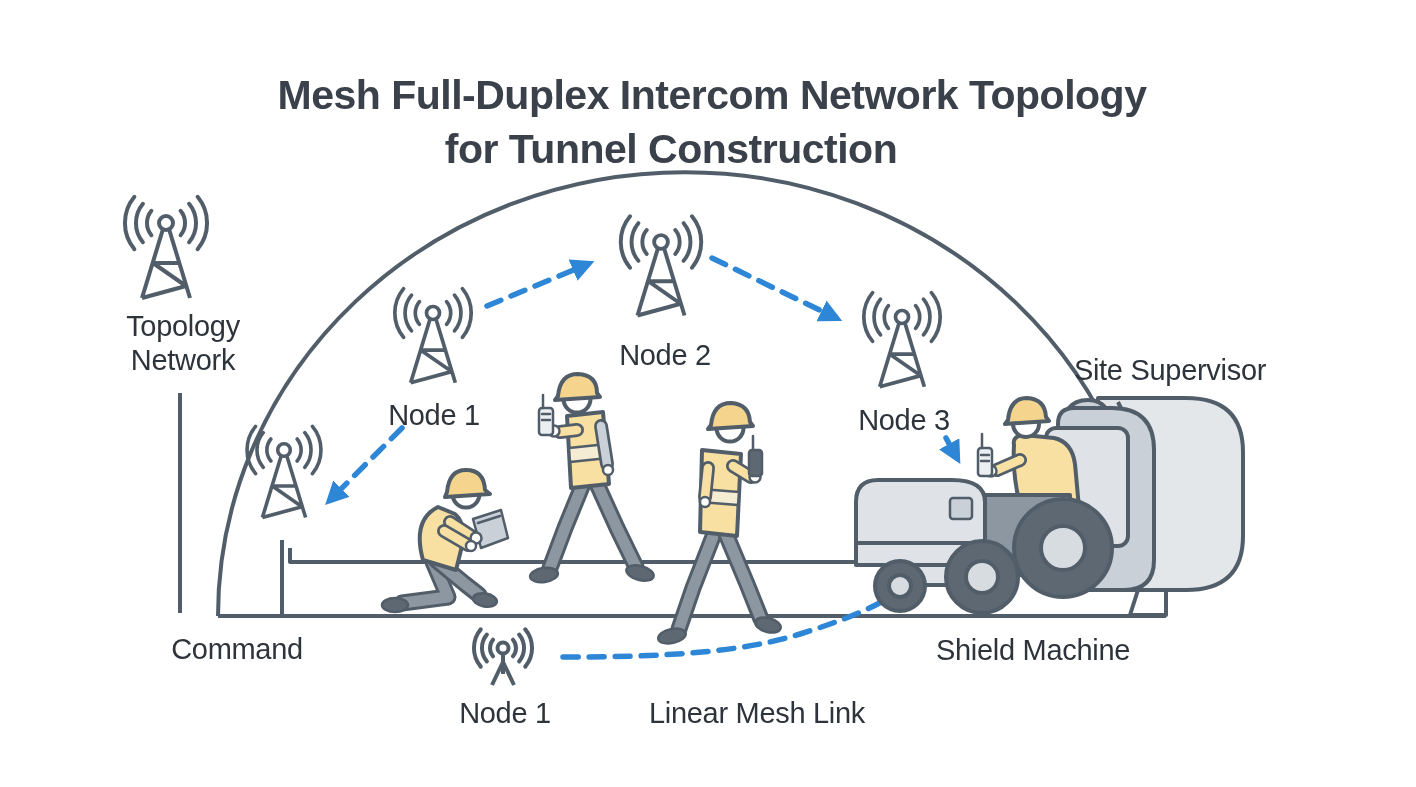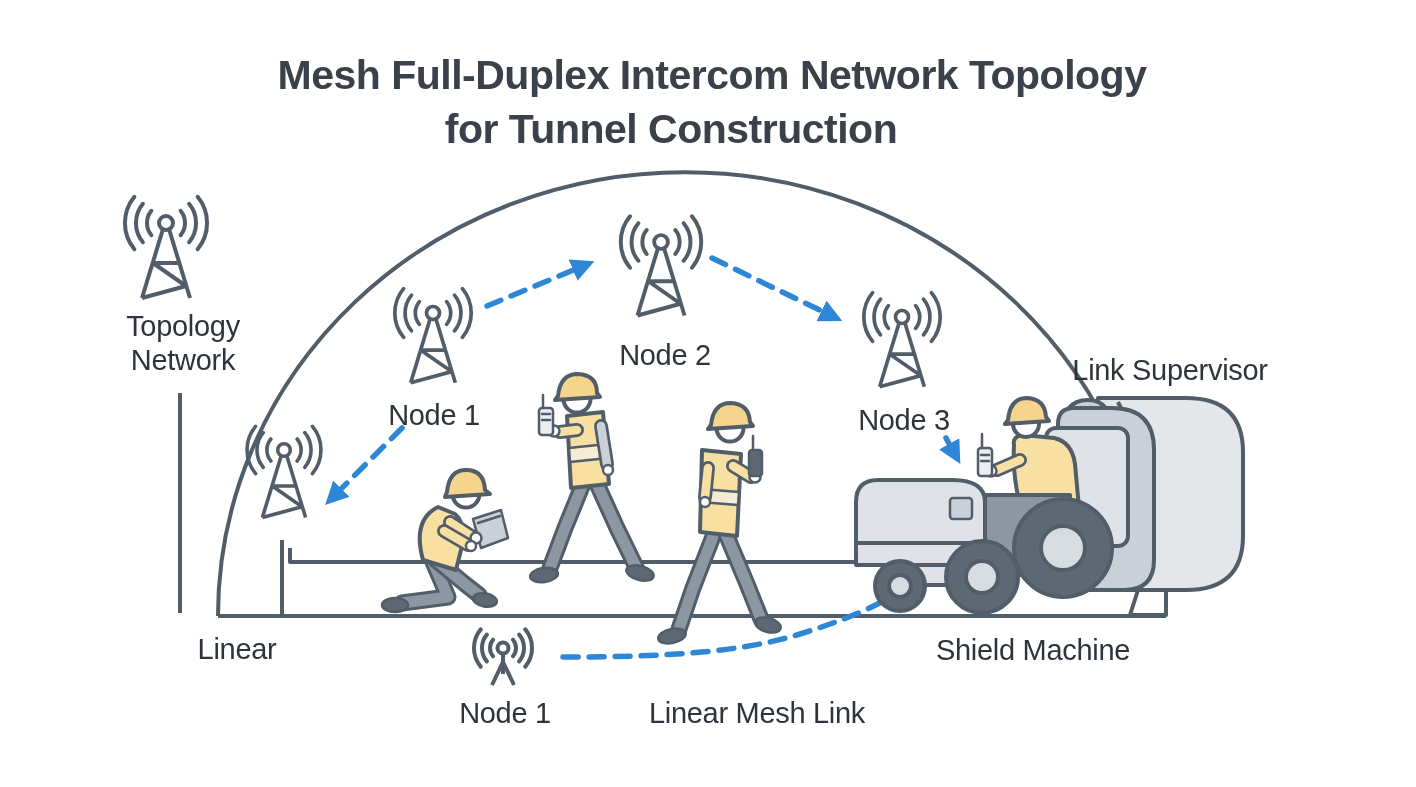--- a/index.html
+++ b/index.html
@@ -29,21 +29,21 @@
   .f-walkie{fill:var(--walkie_light,#eceff2);}
   .limb-o{stroke:var(--line,#515e6a);stroke-width:17;fill:none;stroke-linecap:round;stroke-linejoin:round;}
   .limb-g{stroke:var(--pants_gray,#8d97a2);stroke-width:11;fill:none;stroke-linecap:round;stroke-linejoin:round;}
   .arm-o{stroke:var(--line,#515e6a);stroke-width:14;fill:none;stroke-linecap:round;}
   .arm-y{stroke:var(--shirt_yellow,#f8dfa2);stroke-width:8.5;fill:none;stroke-linecap:round;}
   .arm-gr{stroke:var(--sleeve_gray,#c9d0d7);stroke-width:8.5;fill:none;stroke-linecap:round;}
   .dash{stroke:var(--link_blue,#2e86d6);stroke-width:5.5;fill:none;stroke-linecap:round;stroke-dasharray:15 11;}
   .lbl{position:absolute;transform:translateX(-50%);text-align:center;color:var(--text,#2e343b);
        font-size:29px;line-height:34px;letter-spacing:-0.3px;white-space:nowrap;}
   .title-line{position:absolute;transform:translateX(-50%);font-size:41px;font-weight:bold;
-       color:var(--title_text,#3a414a);letter-spacing:-0.5px;white-space:nowrap;}
+       color:var(--title_text,#3a414a);letter-spacing:-0.5px;white-space:nowrap;margin-top:20px;}
 </style>
 </head>
 <body>
 
 <div class="stage">
 
 <svg width="1416" height="787" viewBox="0 0 1416 787">
   <defs>
     <marker id="ah" viewBox="0 0 10 10" refX="7" refY="5" markerWidth="4.2" markerHeight="4.2" orient="auto-start-reverse">
       <path d="M0,0 L10,5 L0,10 Z" fill="#2e86d6"></path>
@@ -181,23 +181,23 @@
 <div class="title-line" style="top:106px;left:671px">for Tunnel Construction</div>
 
 <div class="lbl" style="top:309px;left:183px">
   <div>Topology</div>
   <div>Network</div>
 </div>
 
 <div class="lbl" style="top:398px;left:434px">Node 1</div>
 <div class="lbl" style="top:338px;left:665px">Node 2</div>
 <div class="lbl" style="top:403px;left:904px">Node 3</div>
-<div class="lbl" style="top:353px;left:1170px">Link Supervisor</div>
+<div class="lbl" style="top:353px;left:1170px">Site Supervisor</div>
 
 <div class="lbl" style="top:632px;left:237px">
-  <div>Linear</div>
+  <div>Command</div>
 </div>
 
 <div class="lbl" style="top:633px;left:1033px">Shield Machine</div>
 <div class="lbl" style="top:696px;left:505px">Node 1</div>
 <div class="lbl" style="top:696px;left:757px">Linear Mesh Link</div>
 
 </div>
 
 </body></html>

